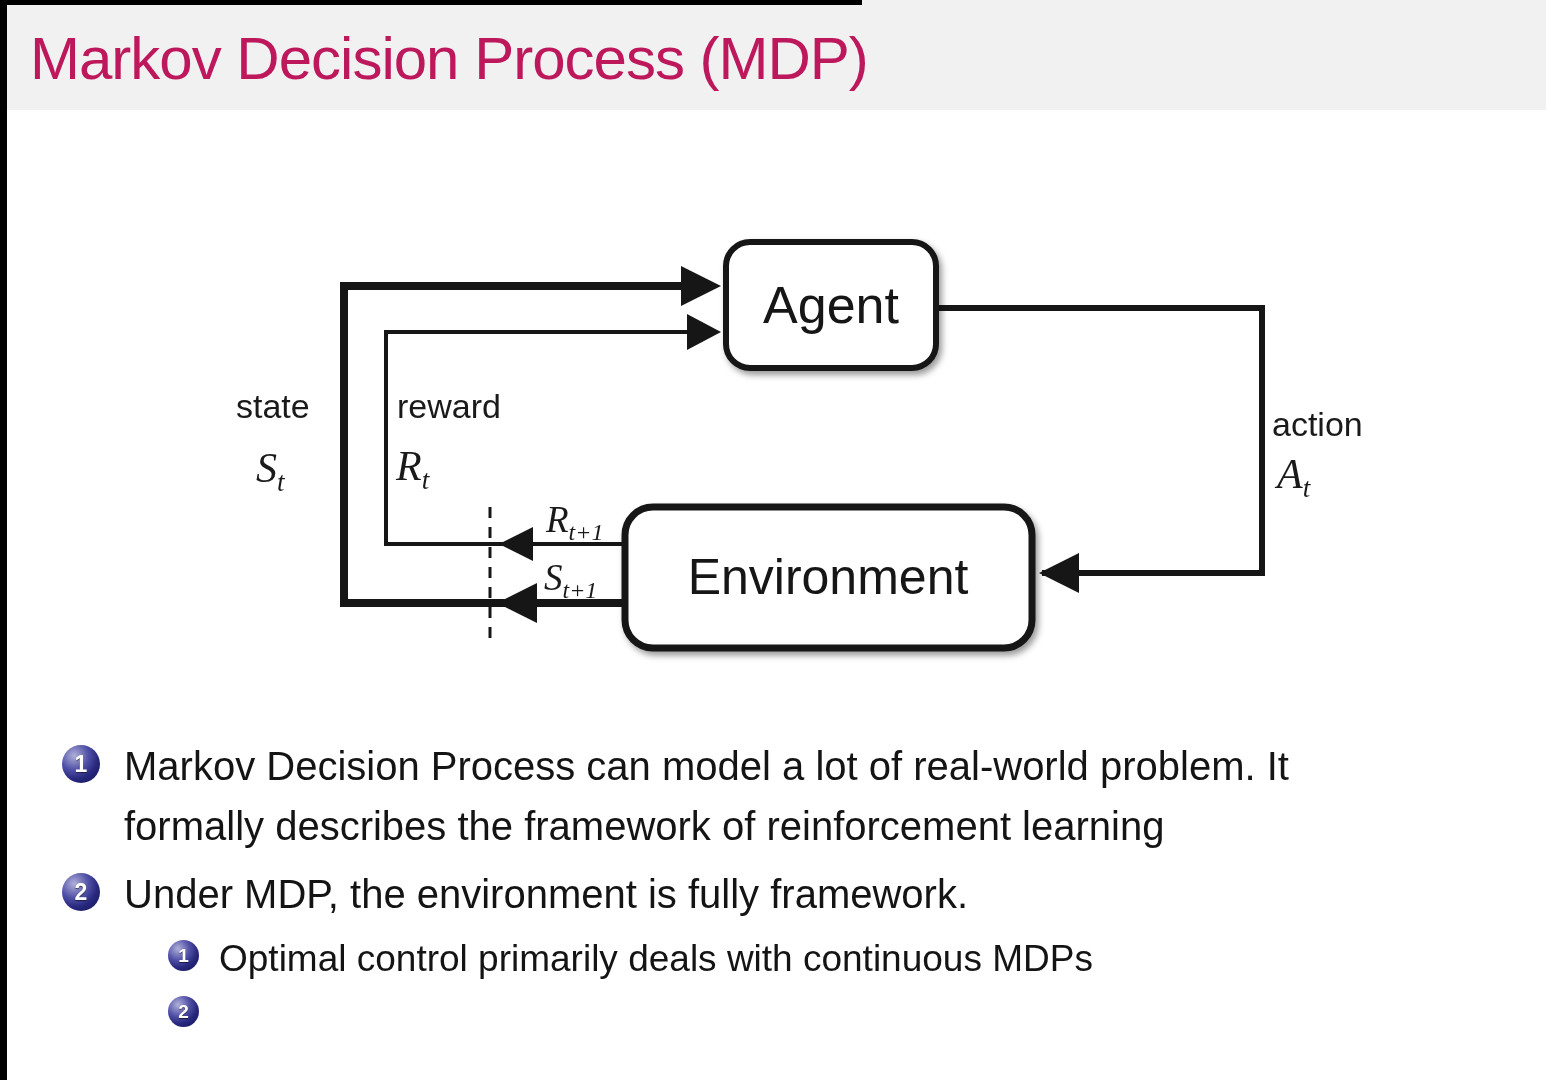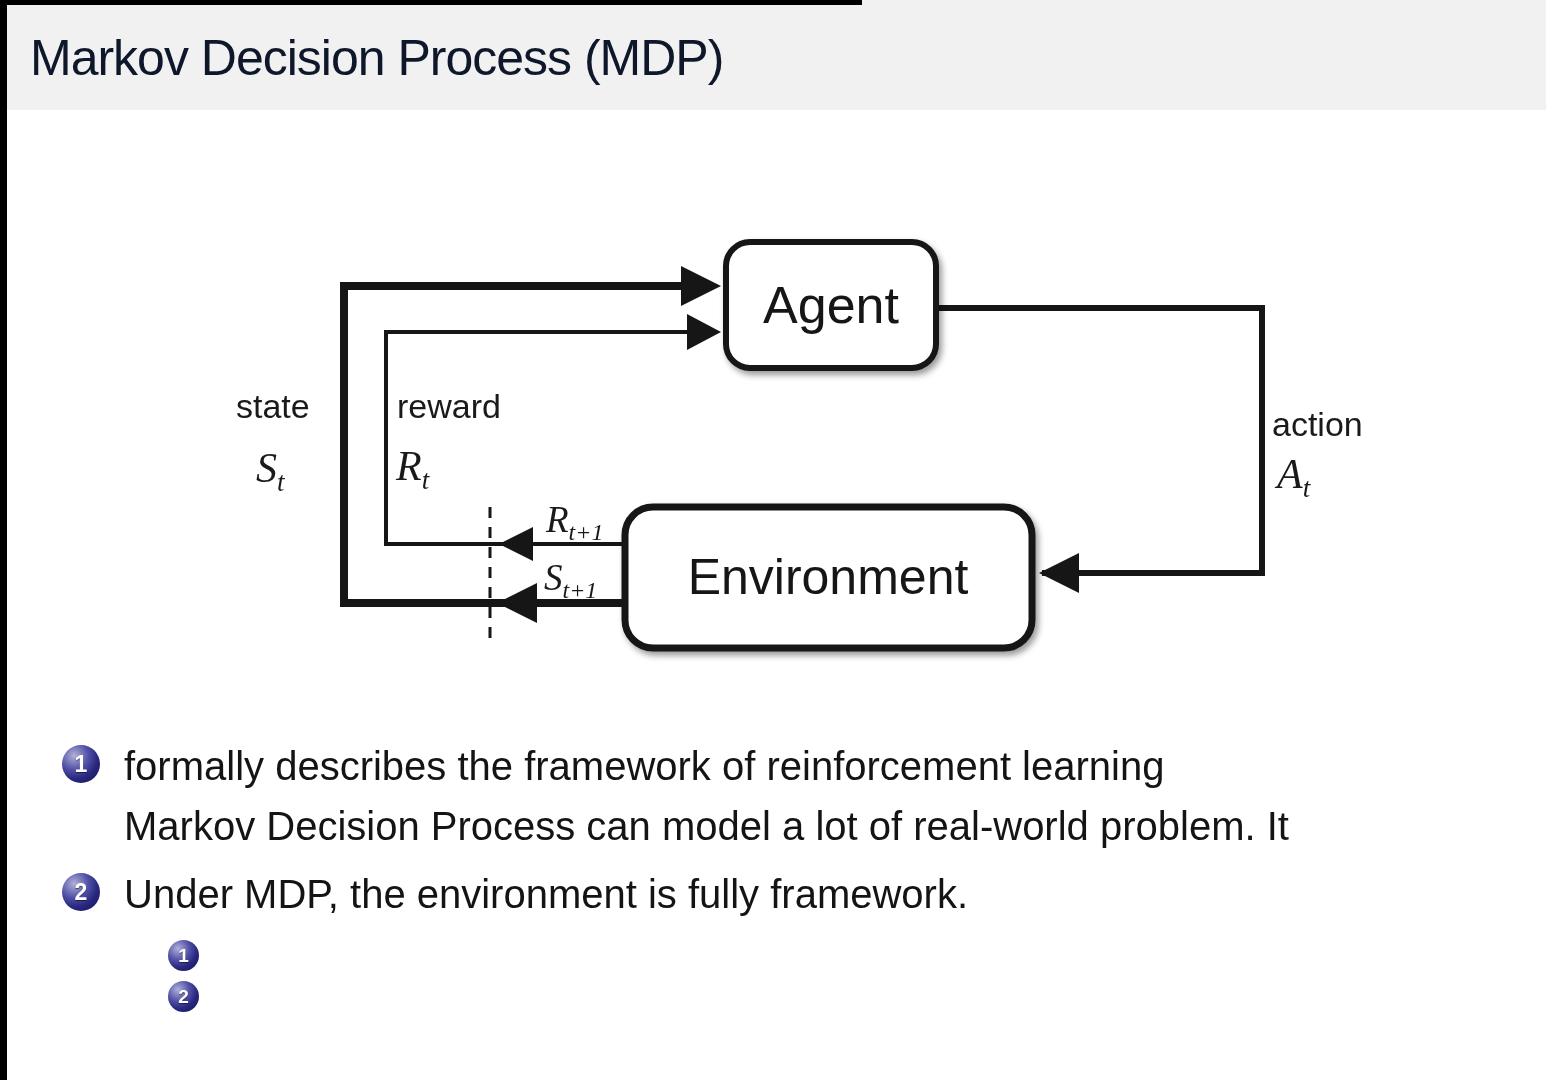--- a/index.html
+++ b/index.html
@@ -4,21 +4,21 @@
 <style>
   html,body{margin:0;padding:0;background:#ffffff;}
   .slide{position:relative;width:1546px;height:1080px;background:#ffffff;overflow:hidden;
          font-family:"Liberation Sans",sans-serif;color:#141414;}
   
   .edge-left{position:absolute;left:0;top:0;width:7px;height:1080px;background:#000;}
   .edge-top{position:absolute;left:0;top:0;width:862px;height:5px;background:#000;}
   
   .header{position:absolute;left:0;top:0;width:1546px;height:110px;background:#f1f1f1;
           display:flex;align-items:center;}
-  .header h1{margin:0;padding:6px 0 0 30px;font-size:50px;font-weight:400;color:#0f172a;
+  .header h1{margin:0;padding:6px 0 0 30px;font-size:60px;font-weight:400;color:#be185d;
              letter-spacing:-1px;}
   
   .diagram{position:absolute;left:0;top:150px;width:1244px;height:560px;}
   .diagram svg{display:block;width:1546px;height:560px;}
   .dline{stroke:#161616;fill:none;}
   .dfill{fill:#161616;stroke:none;}
   .dbox{fill:#ffffff;stroke:#161616;filter:drop-shadow(3px 4px 3px rgba(0,0,0,0.40));}
   .boxlabel{font-family:"Liberation Sans",sans-serif;fill:#161616;text-anchor:middle;}
   .word{font-family:"Liberation Sans",sans-serif;fill:#1a1a1a;}
   .math{font-family:"Liberation Serif",serif;font-style:italic;fill:#1a1a1a;}
@@ -81,32 +81,33 @@
       <text class="word" x="1272" y="286" font-size="34">action</text>
       <text class="math" x="1277" y="338" font-size="42"><tspan>A</tspan><tspan font-size="27" dy="9">t</tspan></text>
     </svg>
   </div>
 
   <div class="bullets">
 
     <div class="item">
       <span class="ball">1</span>
       <div class="txt">
+        <div>Markov Decision Process can model a lot of real-world problem.  It</div>
         <div>formally describes the framework of reinforcement learning</div>
-        <div>Markov Decision Process can model a lot of real-world problem.  It</div>
       </div>
     </div>
 
     <div class="item">
       <span class="ball">2</span>
       <div class="txt">Under MDP, the environment is fully framework.</div>
     </div>
 
     <div class="item sub">
       <span class="ball">1</span>
+      <div class="txt">Optimal control primarily deals with continuous MDPs</div>
     </div>
 
     <div class="item sub">
       <span class="ball">2</span>
     </div>
 
   </div>
 </div>
 
 </body></html>

